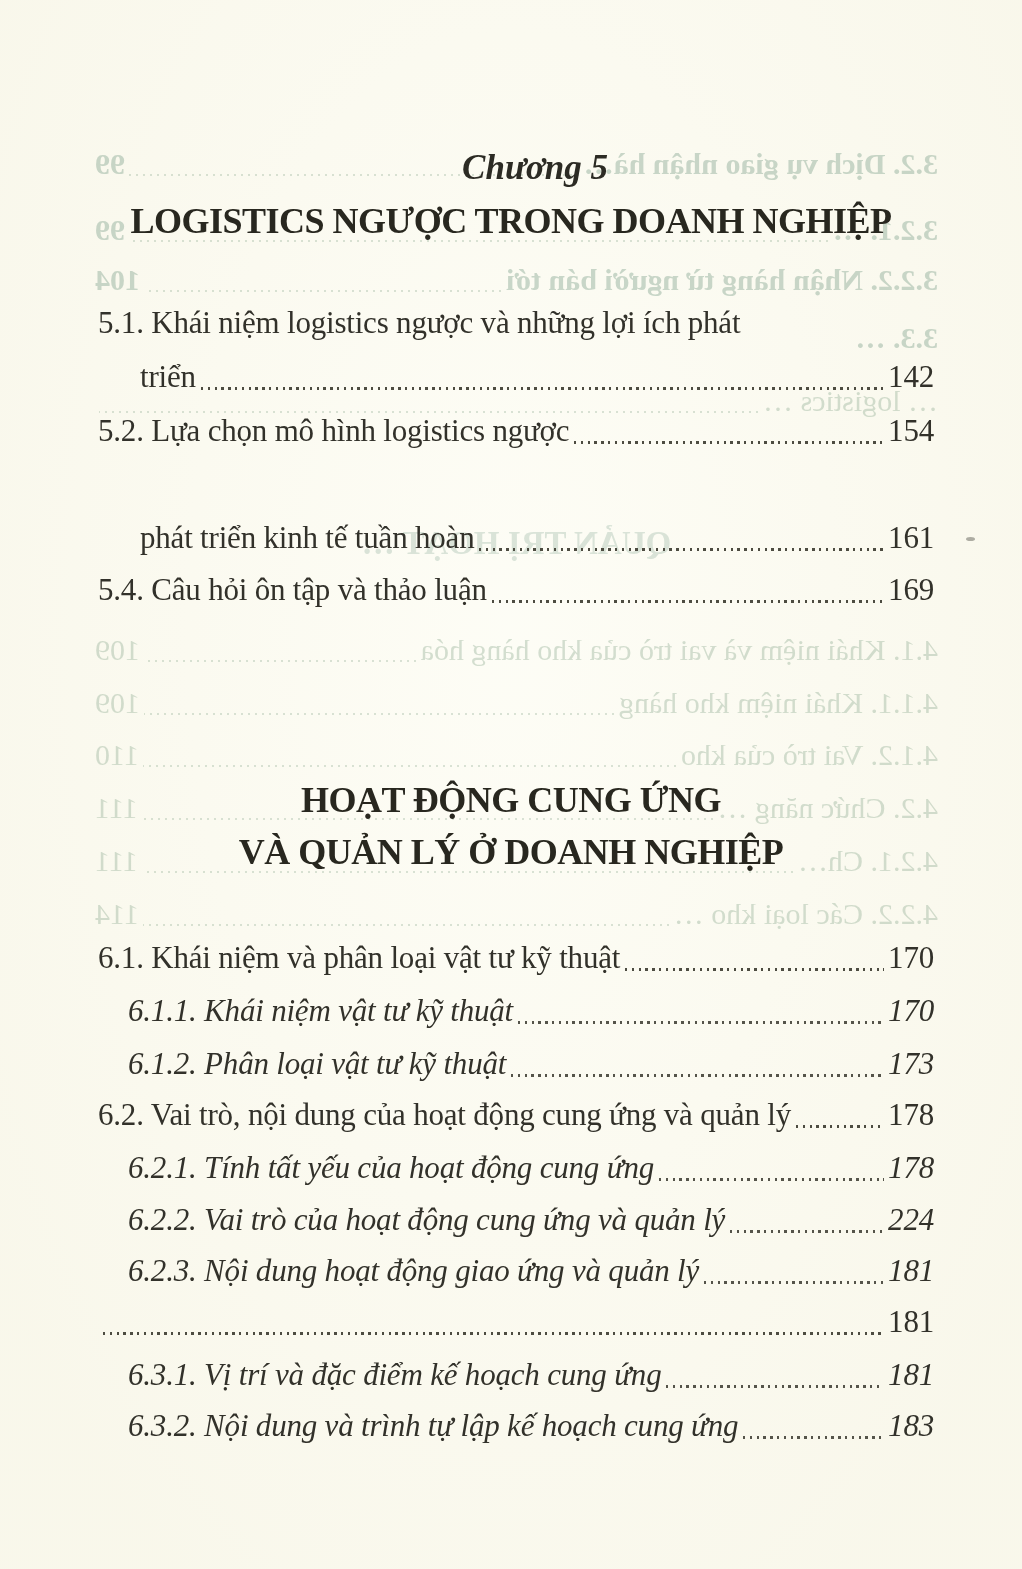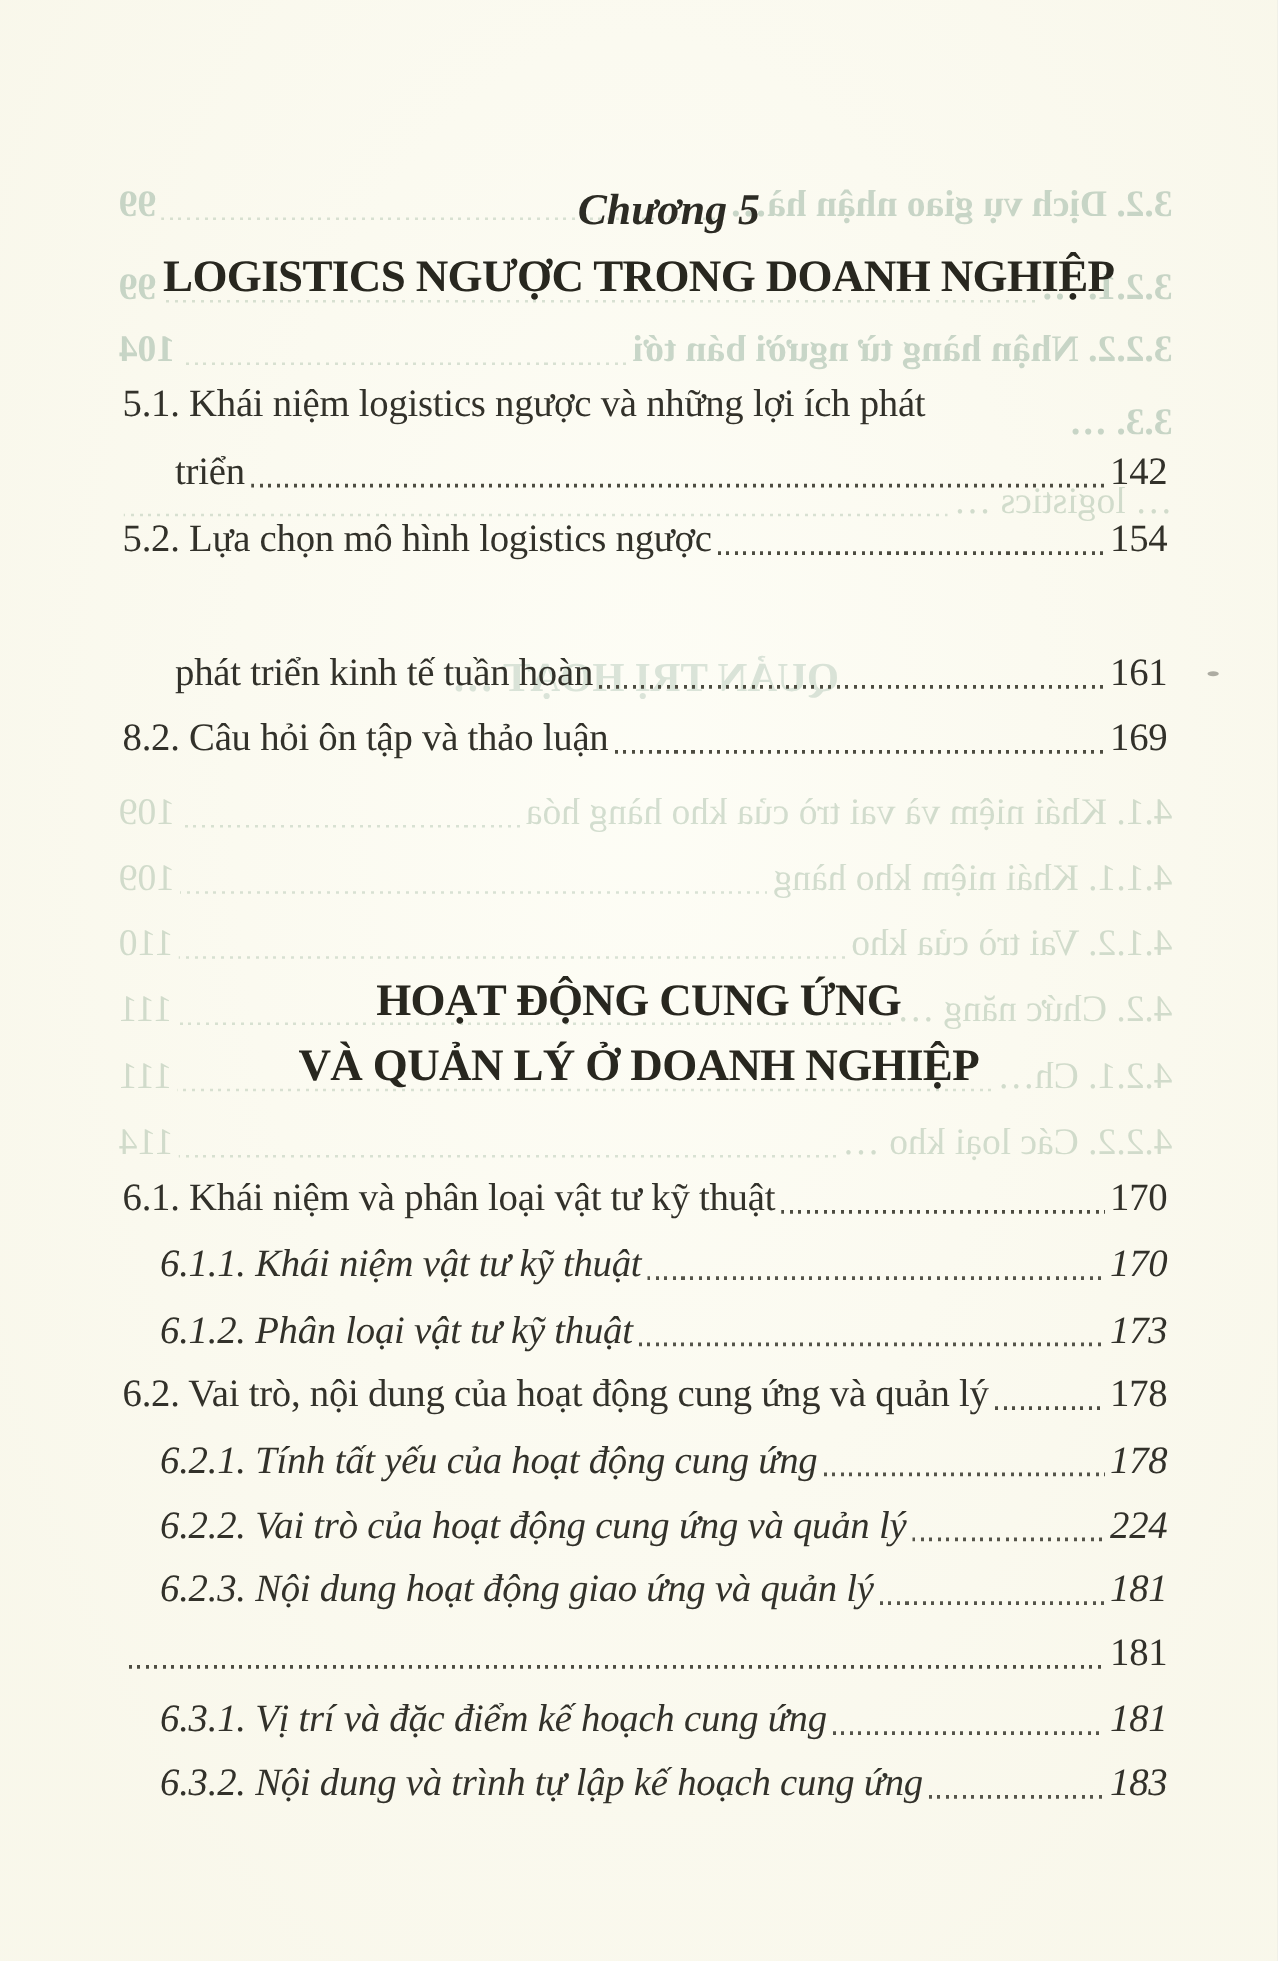--- a/index.html
+++ b/index.html
@@ -171,21 +171,21 @@
     <span class="t">5.2. Lựa chọn mô hình logistics ngược</span>
     <span class="dots"></span>
     <span class="pg">154</span>
   </div>
   <div class="row cont" style="top:519px">
     <span class="t">phát triển kinh tế tuần hoàn</span>
     <span class="dots"></span>
     <span class="pg">161</span>
   </div>
   <div class="row" style="top:571px">
-    <span class="t">8.2. Câu hỏi ôn tập và thảo luận</span>
+    <span class="t">5.4. Câu hỏi ôn tập và thảo luận</span>
     <span class="dots"></span>
     <span class="pg">169</span>
   </div>
 
   <div class="chap-title" style="top:779px">HOẠT ĐỘNG CUNG ỨNG</div>
   <div class="chap-title" style="top:831px">VÀ QUẢN LÝ Ở DOANH NGHIỆP</div>
 
   <div class="row" style="top:939px">
     <span class="t">6.1. Khái niệm và phân loại vật tư kỹ thuật</span>
     <span class="dots"></span>

